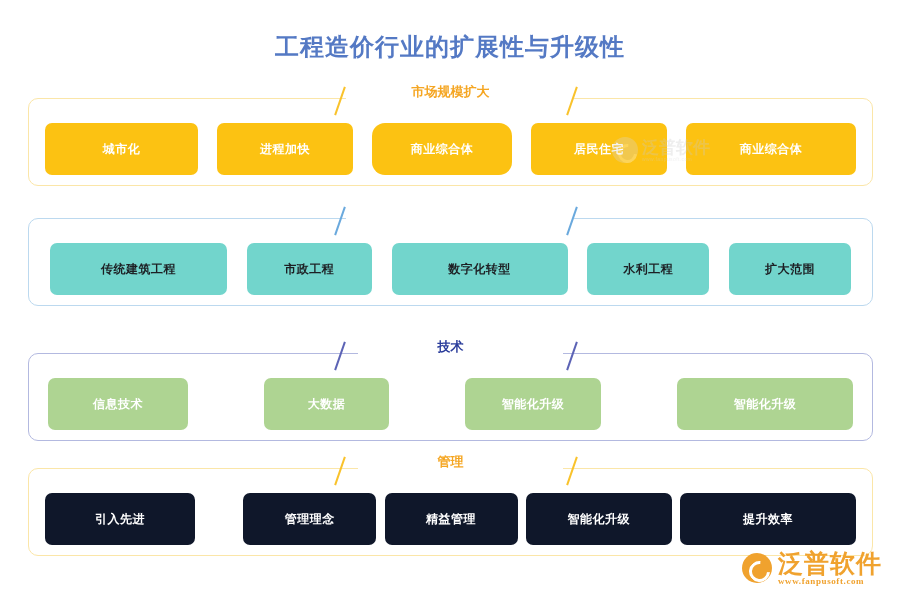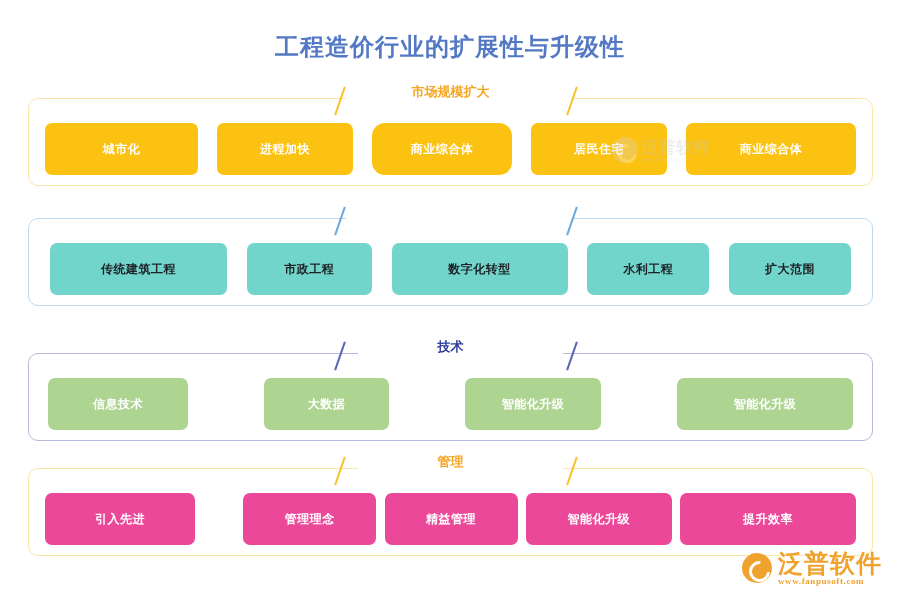--- a/index.html
+++ b/index.html
@@ -108,21 +108,21 @@
   #sec2 .tag { background: #72d5cc; color: #1d2024; text-align: center; }
 
   
   #sec3 { top: 337px; height: 104px; --frame:#b3b9e0; --frame-strong:#5c63b5; --headcolor:#2a3c9b; }
   #sec3 .frame-gap { left: 330px; width: 205px; }
   #sec3 .tag { background: #aed492; color: #ffffff; }
 
   
   #sec4 { top: 452px; height: 104px; --frame:#fbe6a8; --frame-strong:#f9c22b; --headcolor:#f5a623; }
   #sec4 .frame-gap { left: 330px; width: 205px; }
-  #sec4 .tag { background: #ec4899; color: #ffffff; }
+  #sec4 .tag { background: #0f172a; color: #ffffff; }
 
   
   .watermark-faint {
     position: absolute;
     left: 612px;
     top: 137px;
     display: flex;
     align-items: center;
     opacity: 0.30;
     z-index: 5;

